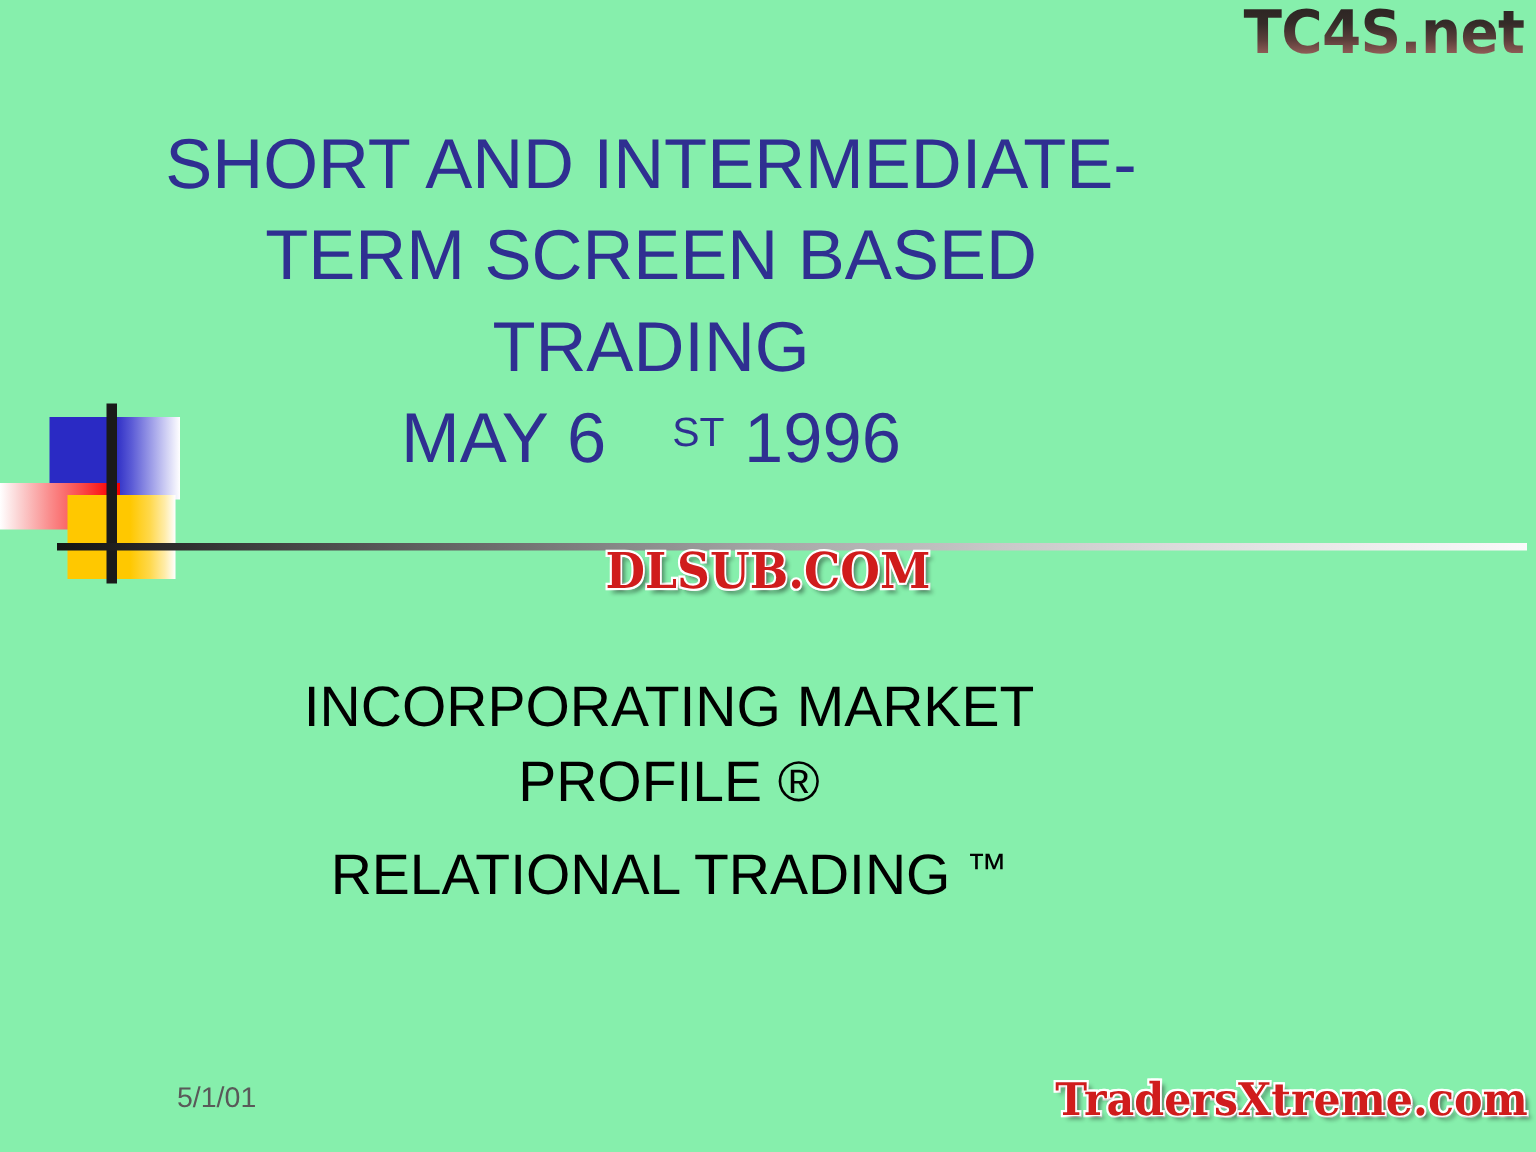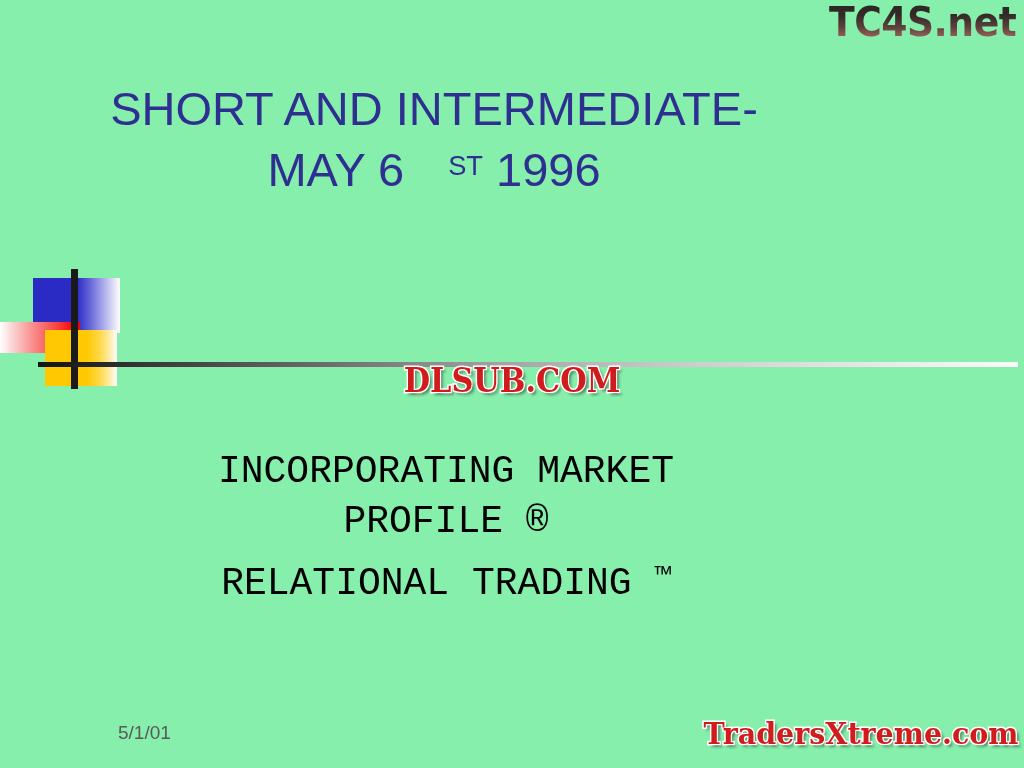--- a/index.html
+++ b/index.html
@@ -175,21 +175,21 @@
   }
 
   
   #subtitle {
     position: absolute;
     top: 447px;
     left: 0;
     width: 892px;
     text-align: center;
     color: #000000;
-    font-family: Liberation Mono, monospace;
+    font-family: Liberation Sans, sans-serif;
     font-size: 38px;
     line-height: 50px;
   }
   #subtitle .sline { display: block; white-space: nowrap; }
   #subtitle .gap { display: block; height: 12px; }
   #subtitle .mark {
     font-size: 0.72em;
     vertical-align: baseline;
     position: relative;
     top: -0.30em;
@@ -212,20 +212,22 @@
 </style>
 </head>
 <body>
 
 <div id="slide">
 
   <div id="tc4s-logo">TC4S.net</div>
 
   <div id="main-title">
     <span class="tline">SHORT AND INTERMEDIATE-</span>
+    <span class="tline">TERM SCREEN BASED</span>
+    <span class="tline">TRADING</span>
     <span class="tline"><span>MAY 6</span><span class="sup">ST</span><span> 1996</span></span>
   </div>
 
   <div id="deco">
     <div id="deco-blue"></div>
     <div id="deco-red"></div>
     <div id="deco-yellow"></div>
     <div id="deco-vbar"></div>
   </div>
   <div id="deco-hline"></div>

